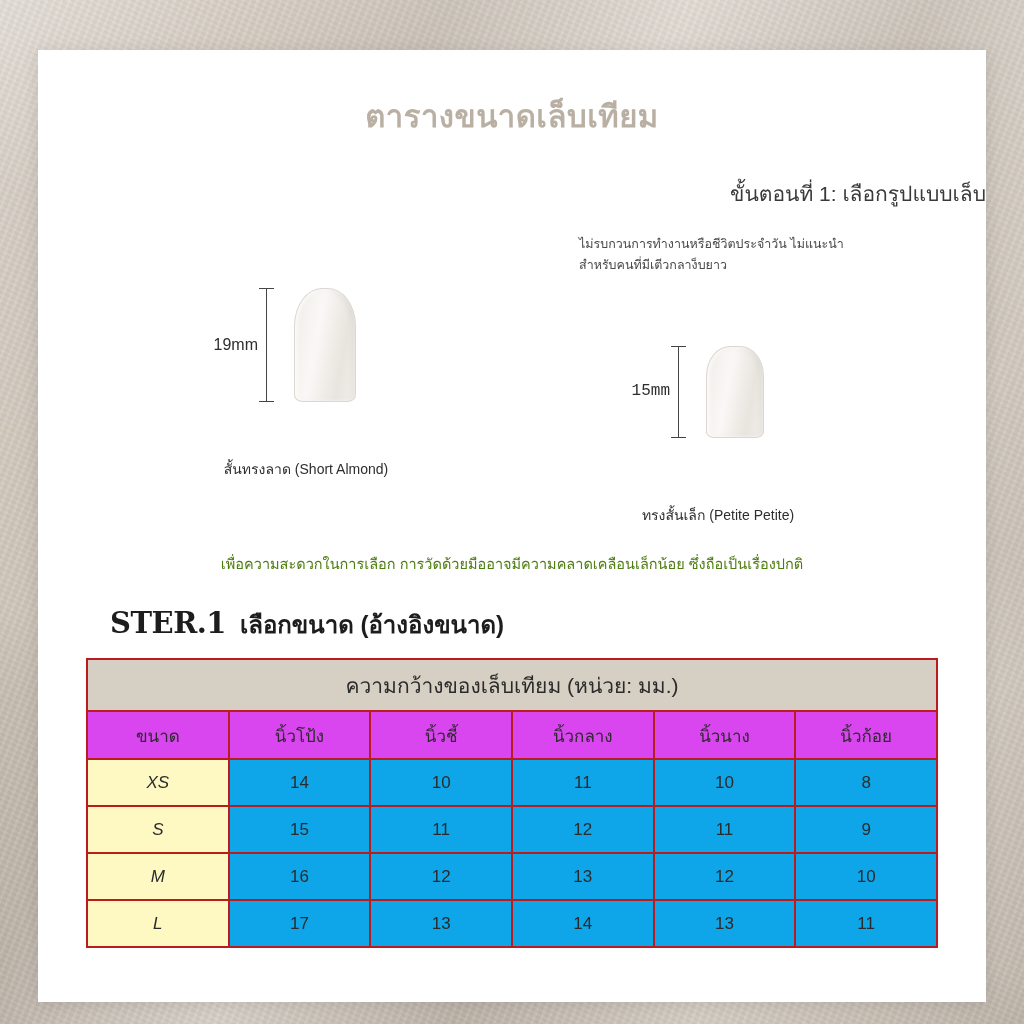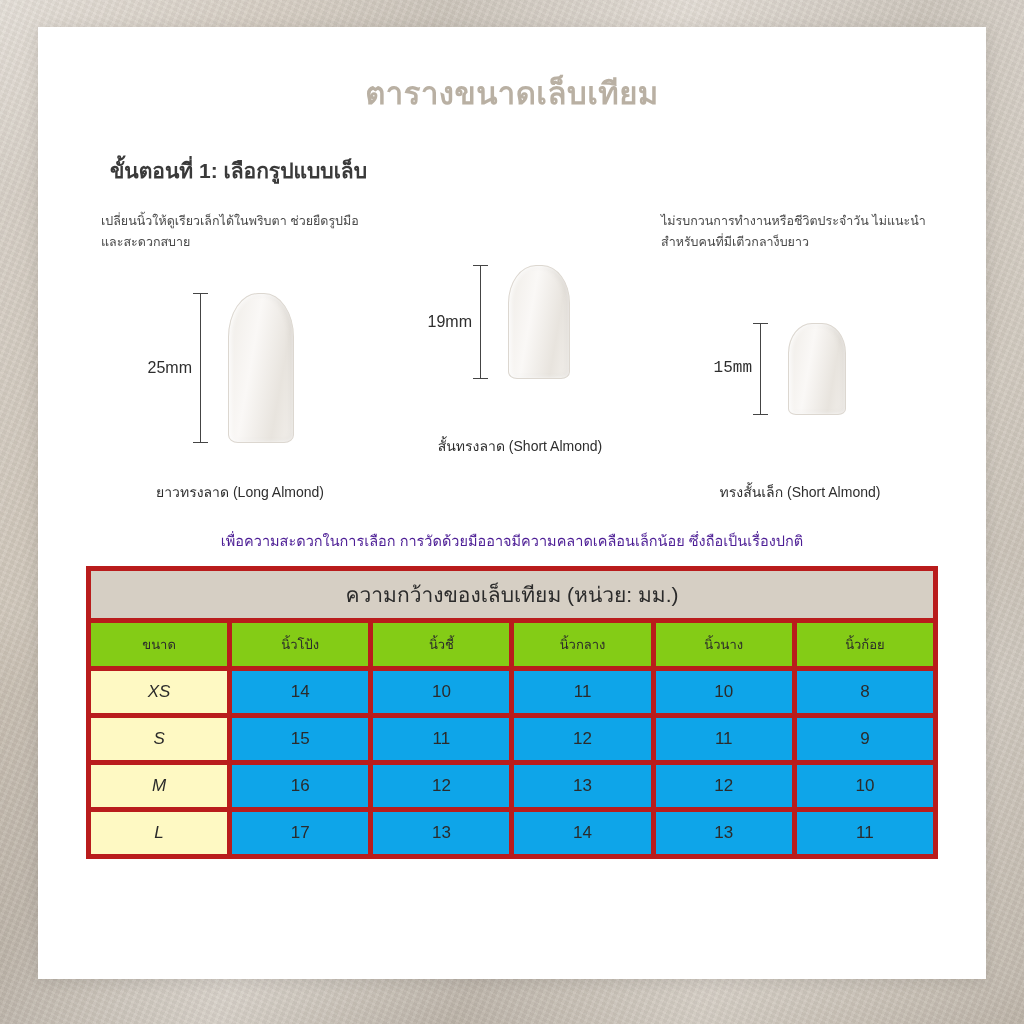--- a/index.html
+++ b/index.html
@@ -25,41 +25,42 @@
     content: "";
     position: absolute; inset: 0;
     background:
       repeating-linear-gradient(112deg, rgba(255,255,255,0.06) 0px, rgba(255,255,255,0.06) 3px, rgba(0,0,0,0.03) 3px, rgba(0,0,0,0.03) 7px),
       repeating-linear-gradient(25deg, rgba(255,255,255,0.05) 0px, rgba(255,255,255,0.05) 2px, rgba(0,0,0,0.02) 2px, rgba(0,0,0,0.02) 5px);
     opacity: .8;
   }
 
   .card {
     position: absolute;
-    left: 38px; top: 27px;
+    left: 38px; top: 50px;
     width: 948px; height: 952px;
     background: #ffffff;
     box-shadow: 0 2px 14px rgba(0,0,0,0.10);
   }
 
   .title {
     text-align: center;
     font-size: 31px;
     font-weight: bold;
     color: #b9b0a3;
     letter-spacing: .5px;
     margin: 48px 0 0 0;
     line-height: 1.2;
   }
 
   .step1-head {
     margin: 42px 0 0 72px;
     font-size: 21px;
-    font-weight: bold;
+    font-weight: normal;
     color: #3a3a3a;
+    text-align: right;
   }
 
   .cols {
     display: flex;
     margin-top: 24px;
     padding: 0 62px;
   }
   .col {
     flex: 1 1 0;
     display: flex;
@@ -130,21 +131,21 @@
   .col .caption {
     font-size: 14px;
     color: #2e2e2e;
     margin-top: 14px;
     text-align: center;
   }
 
   .note {
     text-align: center;
     font-size: 14.5px;
-    color: #4c1d95;
+    color: #4d7c0f;
     margin-top: 26px;
     padding: 0 60px;
   }
 
   .ster-row {
     display: flex;
     align-items: baseline;
     margin: 30px 0 0 72px;
     gap: 14px;
   }
@@ -161,35 +162,35 @@
     color: #1d1d1d;
   }
 
   table.sizes {
     width: 852px;
     margin: 14px auto 0 auto;
     border-collapse: collapse;
     table-layout: fixed;
   }
   table.sizes td, table.sizes th {
-    border: 5px solid #b91c1c;
+    border: 2px solid #b91c1c;
     text-align: center;
     font-weight: normal;
   }
   .tbl-title {
     background: #d6cfc4;
     font-size: 21px;
     font-weight: bold;
     color: #2b2b2b;
     height: 52px;
   }
   .hdr th {
-    background: #84cc16;
+    background: #d946ef;
     height: 48px;
-    font-size: 13px;
+    font-size: 17px;
     color: #2b2b2b;
   }
   .sizes tbody td {
     height: 47px;
     font-size: 17px;
     color: #2b2b2b;
     background: #0ea5e9;
   }
   .sizes tbody td.sizecol {
     background: #fef9c3;
@@ -203,53 +204,48 @@
 <div class="bg"></div>
 
 <div class="card">
 
   <div class="title">ตารางขนาดเล็บเทียม</div>
 
   <div class="step1-head">ขั้นตอนที่ 1: เลือกรูปแบบเล็บ</div>
 
   <div class="cols">
 
-    <div class="col">
-      <div class="desc">เปลี่ยนนิ้วให้ดูเรียวเล็กได้ในพริบตา ช่วยยืดรูปมือและสะดวกสบาย</div>
-      <div class="figure">
-        <div class="nail long"></div>
-        <div class="measure" style="top:16px; height:150px;"></div>
-        <div class="mlabel" style="top:82px;">25mm</div>
-      </div>
-      <div class="caption">ยาวทรงลาด (Long Almond)</div>
-    </div>
 
     <div class="col">
       <div class="figure">
         <div class="nail short"></div>
         <div class="measure" style="top:34px; height:114px;"></div>
         <div class="mlabel" style="top:82px;">19mm</div>
       </div>
       <div class="caption">สั้นทรงลาด (Short Almond)</div>
     </div>
 
     <div class="col">
       <div class="desc">ไม่รบกวนการทำงานหรือชีวิตประจำวัน ไม่แนะนำสำหรับคนที่มีเตีวกลาง็บยาว</div>
       <div class="figure">
         <div class="nail petite"></div>
         <div class="measure" style="top:46px; height:92px;"></div>
         <div class="mlabel" style="top:82px;font-family:Liberation Mono, monospace;">15mm</div>
       </div>
-      <div class="caption">ทรงสั้นเล็ก (Short Almond)</div>
+      <div class="caption">ทรงสั้นเล็ก (Petite Petite)</div>
     </div>
 
   </div>
 
   <div class="note">เพื่อความสะดวกในการเลือก  การวัดด้วยมืออาจมีความคลาดเคลือนเล็กน้อย ซึ่งถือเป็นเรื่องปกติ</div>
 
+  <div class="ster-row">
+    <span class="ster-label">STER.1</span>
+    <span class="ster-text">เลือกขนาด (อ้างอิงขนาด)</span>
+  </div>
 
   <table class="sizes">
     <thead>
       <tr>
         <th class="tbl-title" colspan="6">ความกว้างของเล็บเทียม (หน่วย: มม.)</th>
       </tr>
       <tr class="hdr">
         <th class="col-size">ขนาด</th>
         <th>นิ้วโป้ง</th>
         <th>นิ้วชี้</th>

